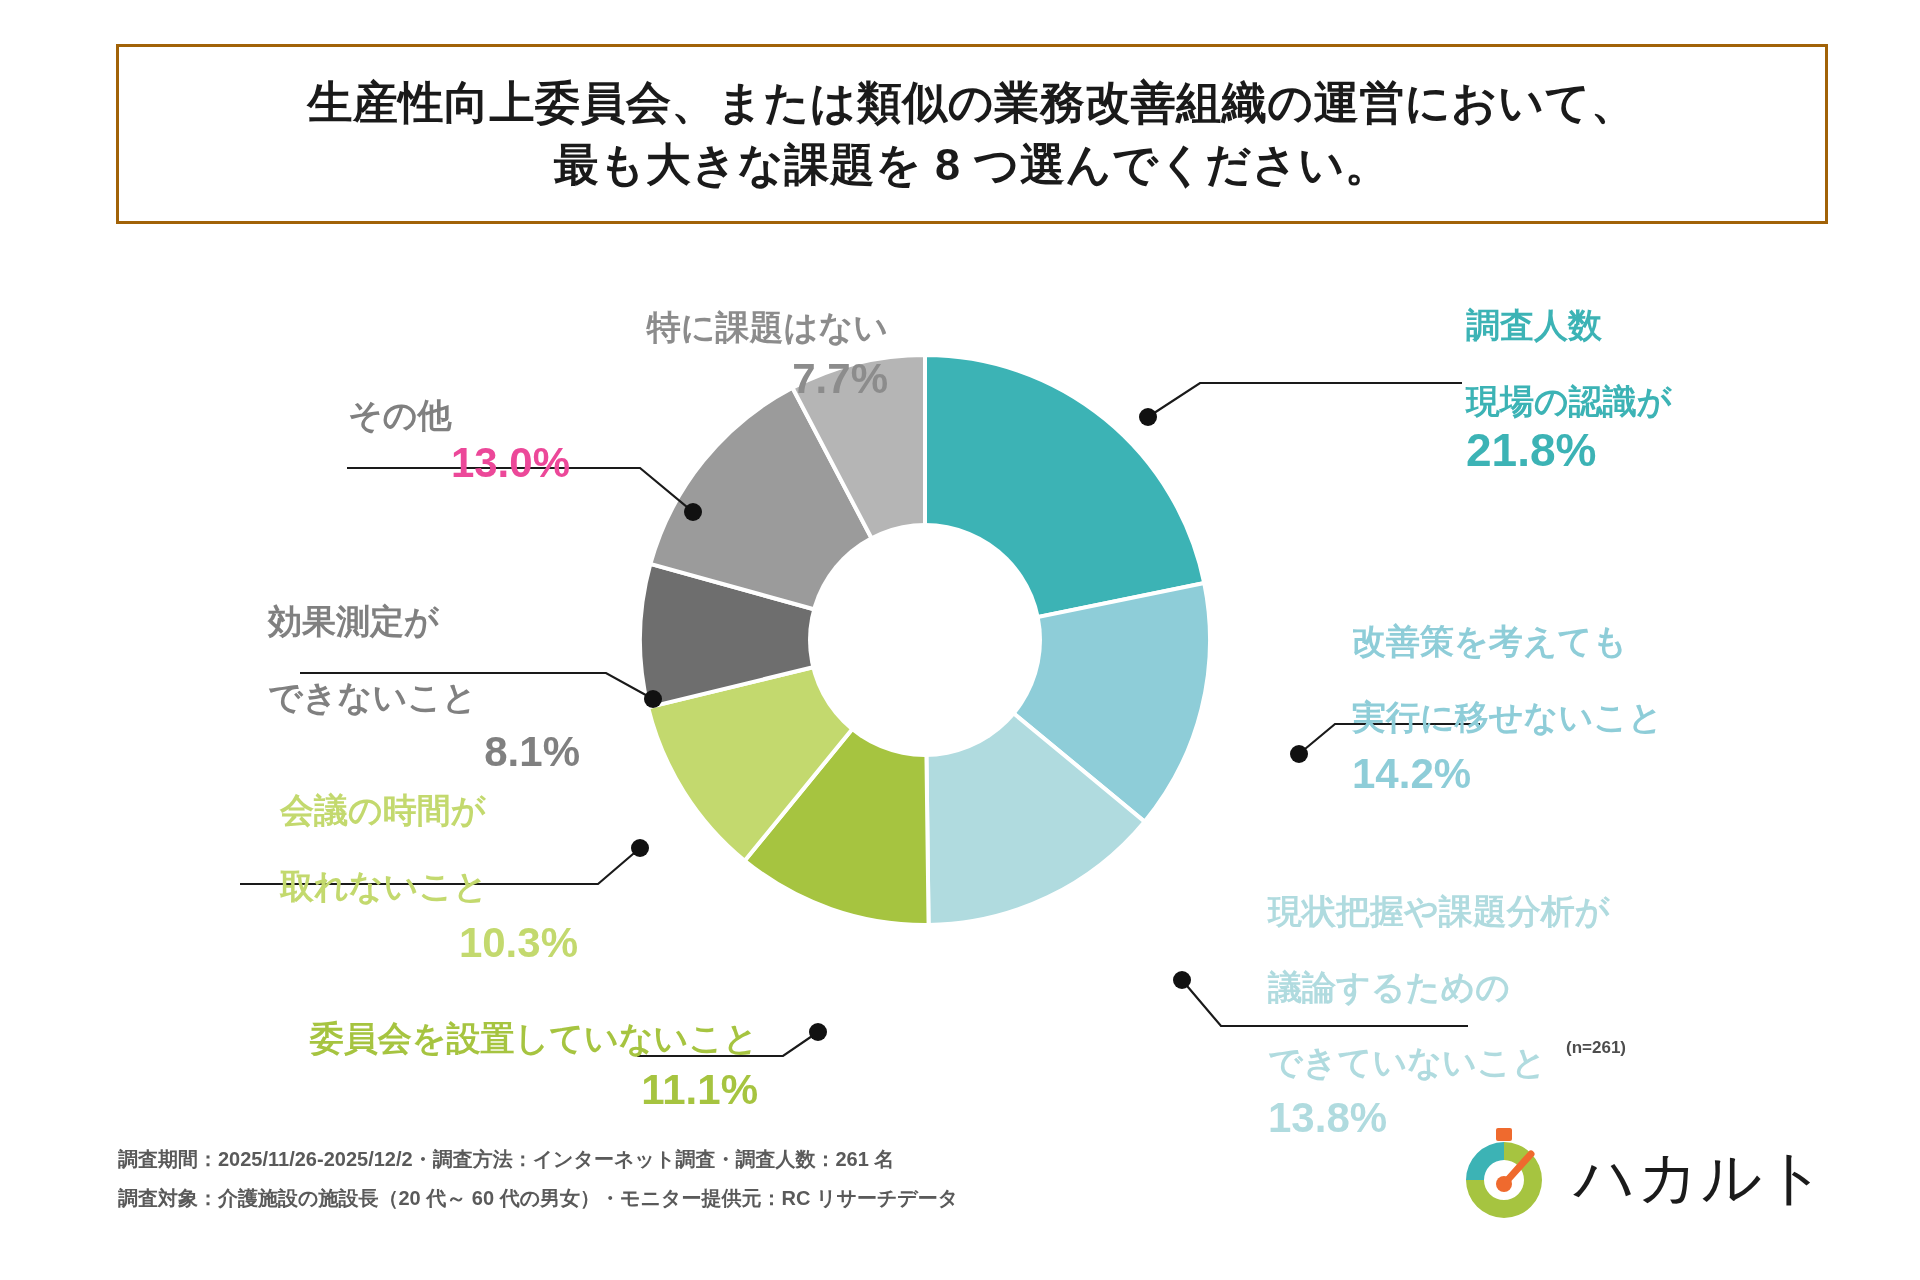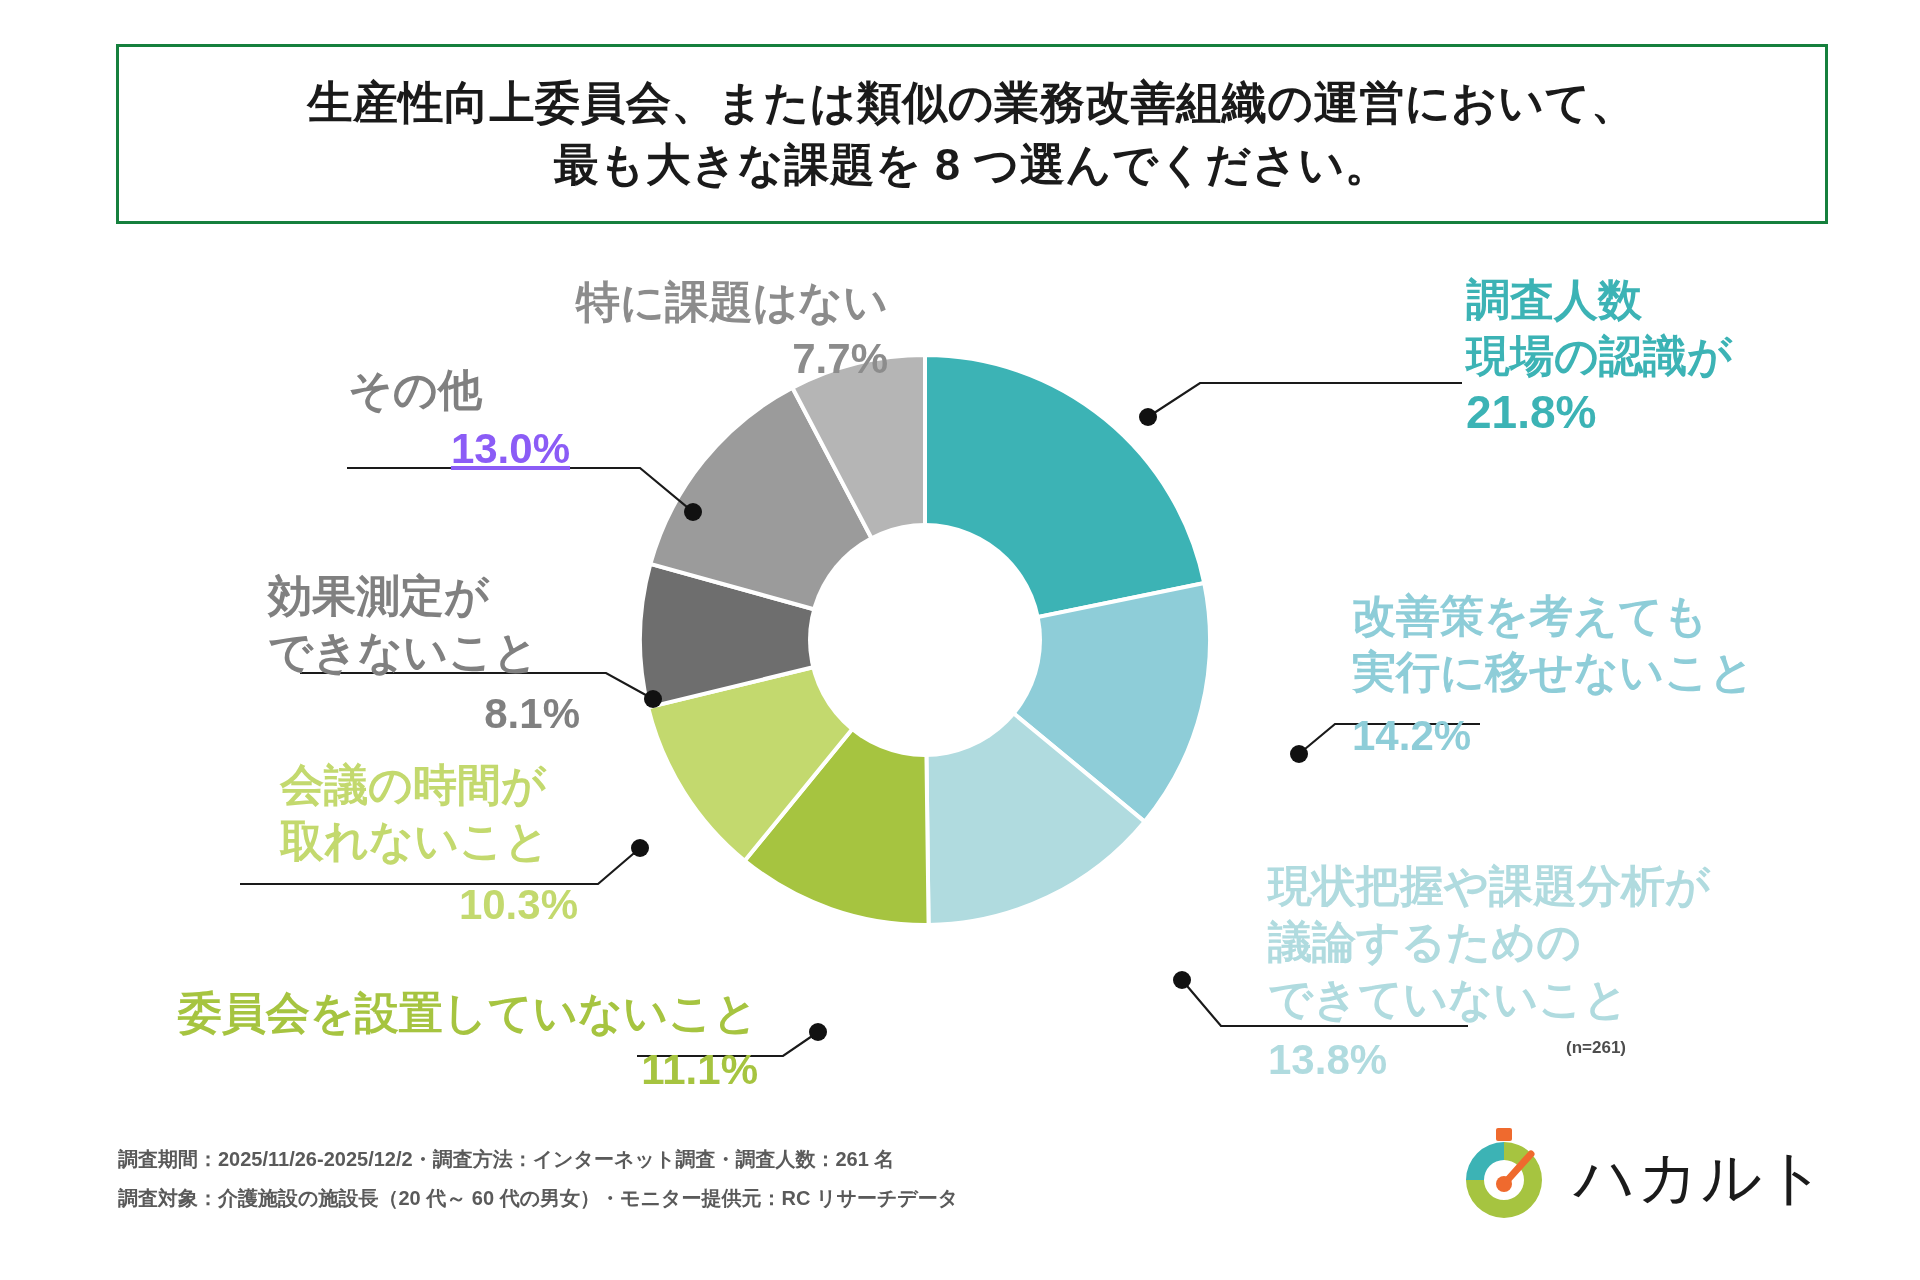--- a/index.html
+++ b/index.html
@@ -9,21 +9,21 @@
     font-family: "Liberation Sans", "DejaVu Sans", sans-serif;
     overflow: hidden;
   }
   #stage { position: relative; width: 1920px; height: 1280px; }
 
   
   .title-box {
     position: absolute;
     left: 116px; top: 44px;
     width: 1712px; height: 180px;
-    border: 3px solid #15803d;
+    border: 3px solid #a16207;
     background: #ffffff;
     display: flex; flex-direction: column;
     align-items: center; justify-content: center;
   }
   .title-line {
     font-size: 45px;
     font-weight: 700;
     color: #1a1a1a;
     letter-spacing: 0.5px;
     line-height: 1.38;
@@ -34,24 +34,25 @@
   
   .donut-wrap { position: absolute; left: 640px; top: 355px; width: 570px; height: 570px; }
   .donut-wrap svg { display: block; width: 570px; height: 570px; }
 
   
   .leaders { position: absolute; left: 0; top: 0; width: 1920px; height: 1280px; pointer-events: none; }
 
   
   .callout { position: absolute; }
   .callout .ctext {
-    font-size: 44px;
+    font-size: 34px;
     font-weight: 700;
     line-height: 1.28;
     white-space: nowrap;
+    margin-top: 32px;
   }
   .callout .cpct {
     font-size: 42px;
     font-weight: 700;
     line-height: 1.2;
     white-space: nowrap;
   }
   .callout.right { text-align: left; }
   .callout.left { text-align: right; }
 
@@ -161,21 +162,21 @@
   </div>
 
   <div class="callout left" style="left:190px; top:568px; width:390px;">
     <div class="ctext" style="color:#808080; text-align:left; padding-left:78px;">効果測定が</div>
     <div class="ctext" style="color:#808080; text-align:left; padding-left:78px;">できないこと</div>
     <div class="cpct" style="color:#808080; margin-top:8px;">8.1%</div>
   </div>
 
   <div class="callout left" style="left:196px; top:362px; width:374px;">
     <div class="ctext" style="color:#808080; text-align:left; padding-left:152px;">その他</div>
-    <div class="cpct" style="color:#8b5cf6; margin-top:6px;text-decoration:underline;">13.0%</div>
+    <div class="cpct" style="color:#ec4899; margin-top:0;">13.0%</div>
   </div>
 
   <div class="callout left" style="left:452px; top:274px; width:436px;">
     <div class="ctext" style="color:#8c8c8c">特に課題はない</div>
     <div class="cpct" style="color:#8c8c8c; margin-top:4px;">7.7%</div>
   </div>
 
   <div class="footer">
     <div>調査期間：2025/11/26-2025/12/2・調査方法：インターネット調査・調査人数：261 名</div>
     <div>調査対象：介護施設の施設長（20 代～ 60 代の男女）・モニター提供元：RC リサーチデータ</div>

